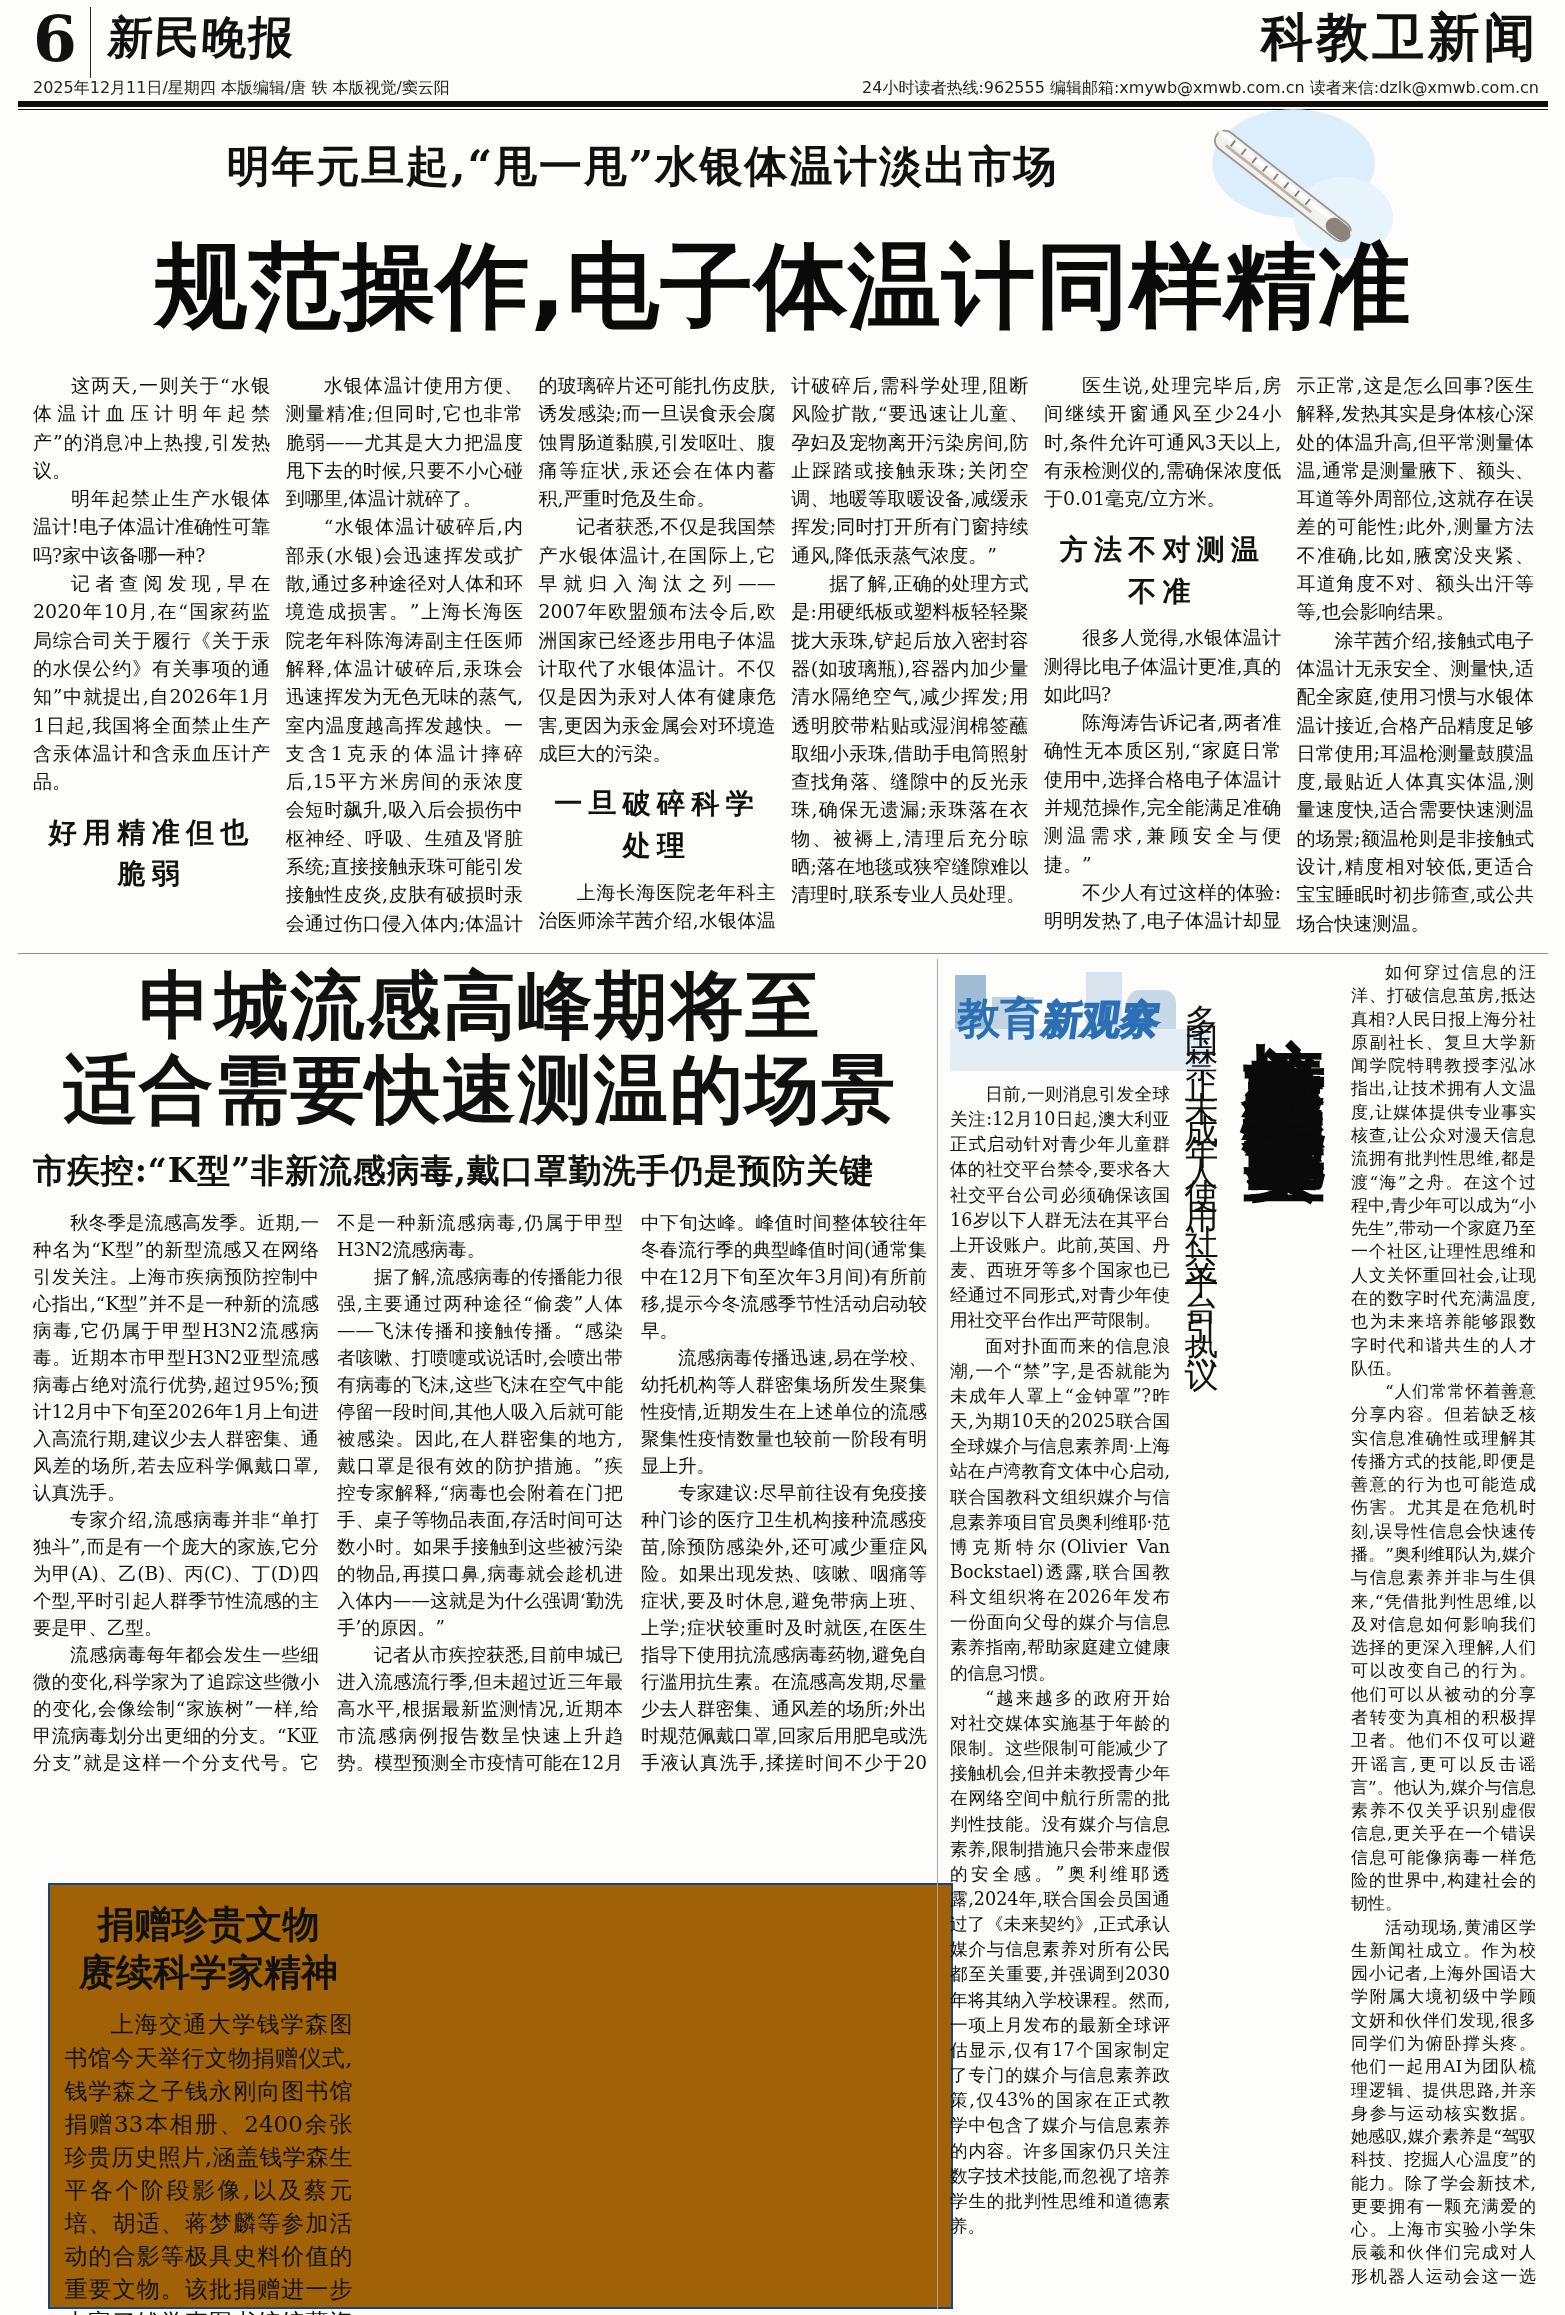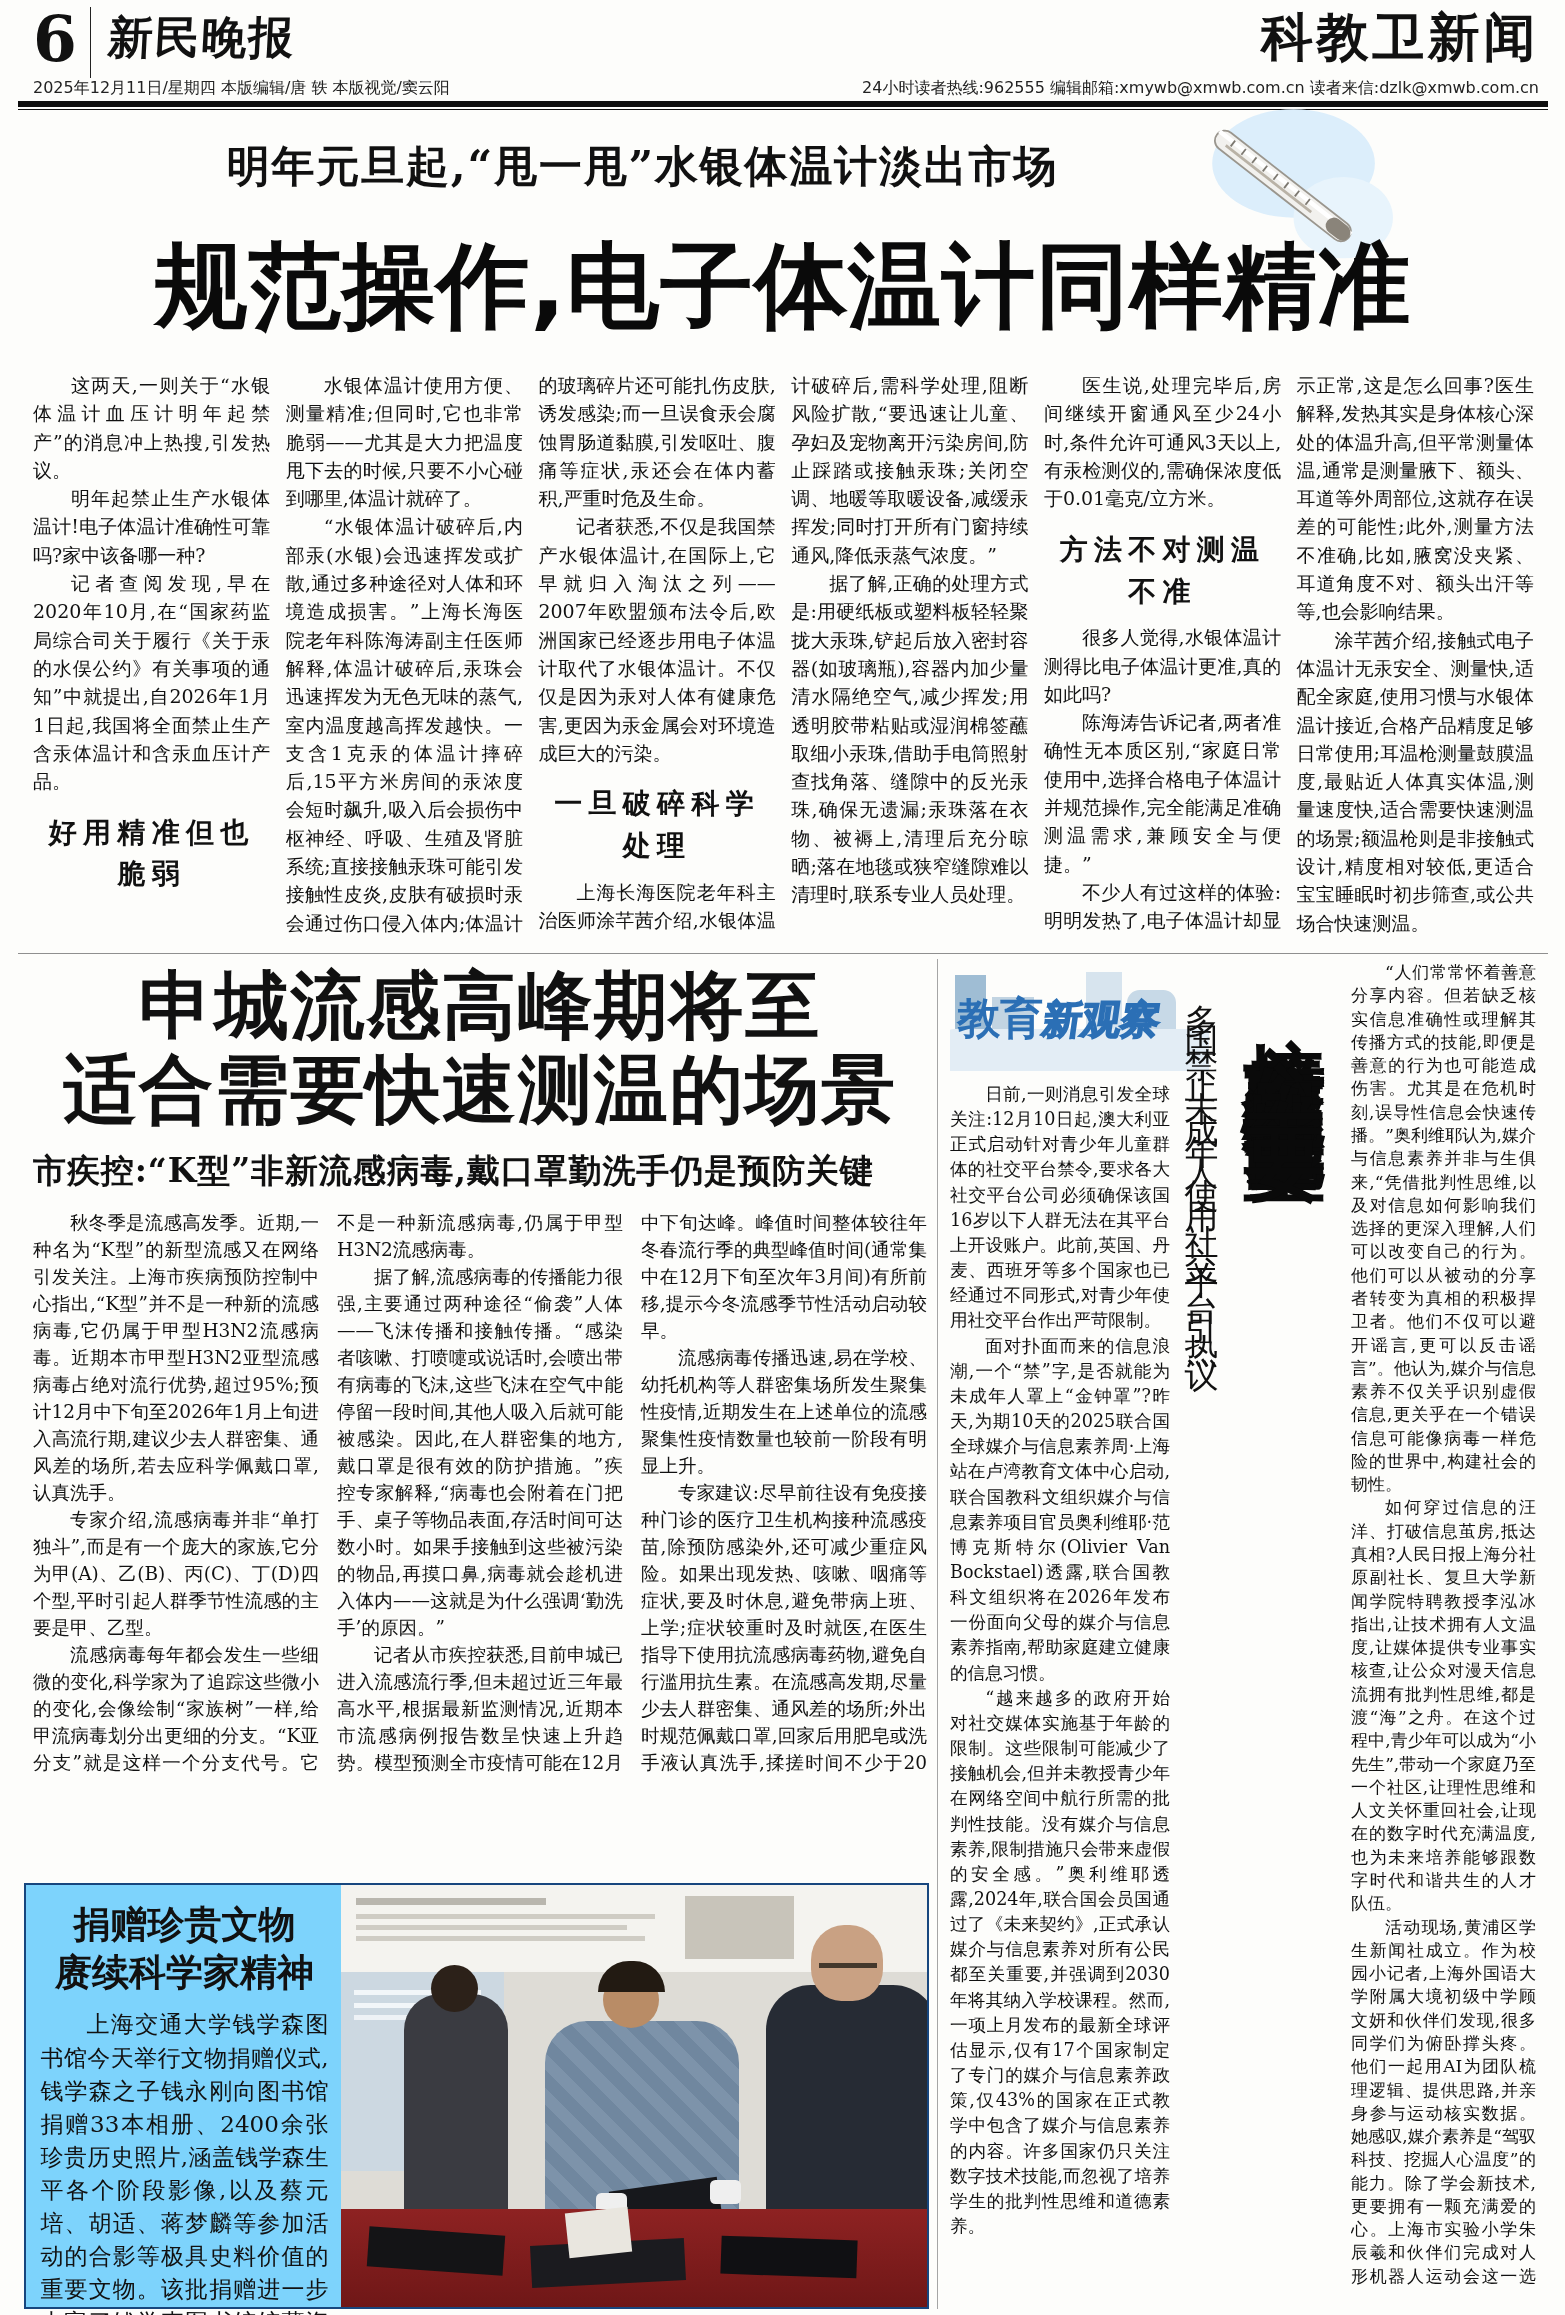--- a/index.html
+++ b/index.html
@@ -25,21 +25,21 @@
     font-size:19px;line-height:1.49;text-align:justify;}
   .body-6col p,.body-3col p,.ed-col p,.don-text p{margin:0;text-indent:2em;}
   .inset-head{font-family:"DejaVu Sans","Liberation Sans",sans-serif;font-weight:800;font-size:28px;letter-spacing:6.3px;text-align:center;margin:16.3px 0 11px;text-indent:0;}
   .mid-rule{left:18px;right:18px;top:953px;height:0.9px;background:#8f8f8f;}
   
   .flu{left:33px;top:964px;width:894px;}
   .flu-head{font-size:74px;line-height:1.13;font-weight:900;text-align:center;letter-spacing:1.8px;font-family:"DejaVu Sans","Liberation Sans",sans-serif;}
   .flu-sub{font-size:33px;margin-top:18px;font-weight:600;letter-spacing:0.9px;}
   .body-3col{margin-top:14.5px;height:586px;column-count:3;column-gap:18px;column-fill:auto;overflow:hidden;font-size:18.5px;line-height:1.46;text-align:justify;}
   
-  .don-box{left:24px;top:1883px;width:901px;height:422px;border:2.7px solid #17467e;background:#7dd3fc;display:flex;}
+  .don-box{left:48px;top:1883px;width:901px;height:422px;border:2.7px solid #17467e;background:#a16207;display:flex;flex-direction:column;}
   .don-text{width:288px;padding:12.7px 12.7px 9px 14.5px;display:flex;flex-direction:column;}
   .don-head{font-size:37px;line-height:1.3;font-weight:800;text-align:center;font-family:"DejaVu Sans","Liberation Sans",sans-serif;margin:3.6px 0 11px;}
   .don-text p{font-size:23px;line-height:1.44;text-align:justify;}
   .photo{flex:1;position:relative;background:#dedcd6;overflow:hidden;}
   .ph{position:absolute;}
   
   .ed-vrule{left:937px;top:959px;width:0.9px;height:1350px;background:#a5a5a5;}
   .ed-badge{left:950px;top:966px;width:259px;height:105px;overflow:hidden;}
   .bldg{position:absolute;bottom:9px;background:#c2d4e2;}
   .badge-swoosh{position:absolute;left:-18px;bottom:0;width:308px;height:42px;background:#e3edf5;transform:skewX(-35deg);border-radius:7.2px;}
@@ -194,18 +194,18 @@
   <p class="ed-col" style="text-indent:2em;margin:0;">日前,一则消息引发全球关注:12月10日起,澳大利亚正式启动针对青少年儿童群体的社交平台禁令,要求各大社交平台公司必须确保该国16岁以下人群无法在其平台上开设账户。此前,英国、丹麦、西班牙等多个国家也已经通过不同形式,对青少年使用社交平台作出严苛限制。</p>
   <p style="text-indent:2em;margin:0;">面对扑面而来的信息浪潮,一个“禁”字,是否就能为未成年人罩上“金钟罩”?昨天,为期10天的2025联合国全球媒介与信息素养周·上海站在卢湾教育文体中心启动,联合国教科文组织媒介与信息素养项目官员奥利维耶·范博克斯特尔(Olivier Van Bockstael)透露,联合国教科文组织将在2026年发布一份面向父母的媒介与信息素养指南,帮助家庭建立健康的信息习惯。</p>
   <p style="text-indent:2em;margin:0;">“越来越多的政府开始对社交媒体实施基于年龄的限制。这些限制可能减少了接触机会,但并未教授青少年在网络空间中航行所需的批判性技能。没有媒介与信息素养,限制措施只会带来虚假的安全感。”奥利维耶透露,2024年,联合国会员国通过了《未来契约》,正式承认媒介与信息素养对所有公民都至关重要,并强调到2030年将其纳入学校课程。然而,一项上月发布的最新全球评估显示,仅有17个国家制定了专门的媒介与信息素养政策,仅43%的国家在正式教学中包含了媒介与信息素养的内容。许多国家仍只关注数字技术技能,而忽视了培养学生的批判性思维和道德素养。</p>
 </div>
 
 <div class="abs ed-vkicker">多国禁止未成年人使用社交平台引热议</div>
 
 <div class="abs ed-vheadline">培养核实信息准确性技能更重要</div>
 
 <div class="abs ed-colB">
+  <p style="text-indent:2em;margin:0;">如何穿过信息的汪洋、打破信息茧房,抵达真相?人民日报上海分社原副社长、复旦大学新闻学院特聘教授李泓冰指出,让技术拥有人文温度,让媒体提供专业事实核查,让公众对漫天信息流拥有批判性思维,都是渡“海”之舟。在这个过程中,青少年可以成为“小先生”,带动一个家庭乃至一个社区,让理性思维和人文关怀重回社会,让现在的数字时代充满温度,也为未来培养能够跟数字时代和谐共生的人才队伍。</p>
   <p style="text-indent:2em;margin:0;">“人们常常怀着善意分享内容。但若缺乏核实信息准确性或理解其传播方式的技能,即便是善意的行为也可能造成伤害。尤其是在危机时刻,误导性信息会快速传播。”奥利维耶认为,媒介与信息素养并非与生俱来,“凭借批判性思维,以及对信息如何影响我们选择的更深入理解,人们可以改变自己的行为。他们可以从被动的分享者转变为真相的积极捍卫者。他们不仅可以避开谣言,更可以反击谣言”。他认为,媒介与信息素养不仅关乎识别虚假信息,更关乎在一个错误信息可能像病毒一样危险的世界中,构建社会的韧性。</p>
-  <p style="text-indent:2em;margin:0;">如何穿过信息的汪洋、打破信息茧房,抵达真相?人民日报上海分社原副社长、复旦大学新闻学院特聘教授李泓冰指出,让技术拥有人文温度,让媒体提供专业事实核查,让公众对漫天信息流拥有批判性思维,都是渡“海”之舟。在这个过程中,青少年可以成为“小先生”,带动一个家庭乃至一个社区,让理性思维和人文关怀重回社会,让现在的数字时代充满温度,也为未来培养能够跟数字时代和谐共生的人才队伍。</p>
   <p style="text-indent:2em;margin:0;">活动现场,黄浦区学生新闻社成立。作为校园小记者,上海外国语大学附属大境初级中学顾文妍和伙伴们发现,很多同学们为俯卧撑头疼。他们一起用AI为团队梳理逻辑、提供思路,并亲身参与运动核实数据。她感叹,媒介素养是“驾驭科技、挖掘人心温度”的能力。除了学会新技术,更要拥有一颗充满爱的心。上海市实验小学朱辰羲和伙伴们完成对人形机器人运动会这一选题的报道时,领悟到媒介素养的核心是“主动提问、探索答案”,而AI替代不了的是少年对世界的好奇心。</p>
 
 </div>
 
 
 </body></html>

